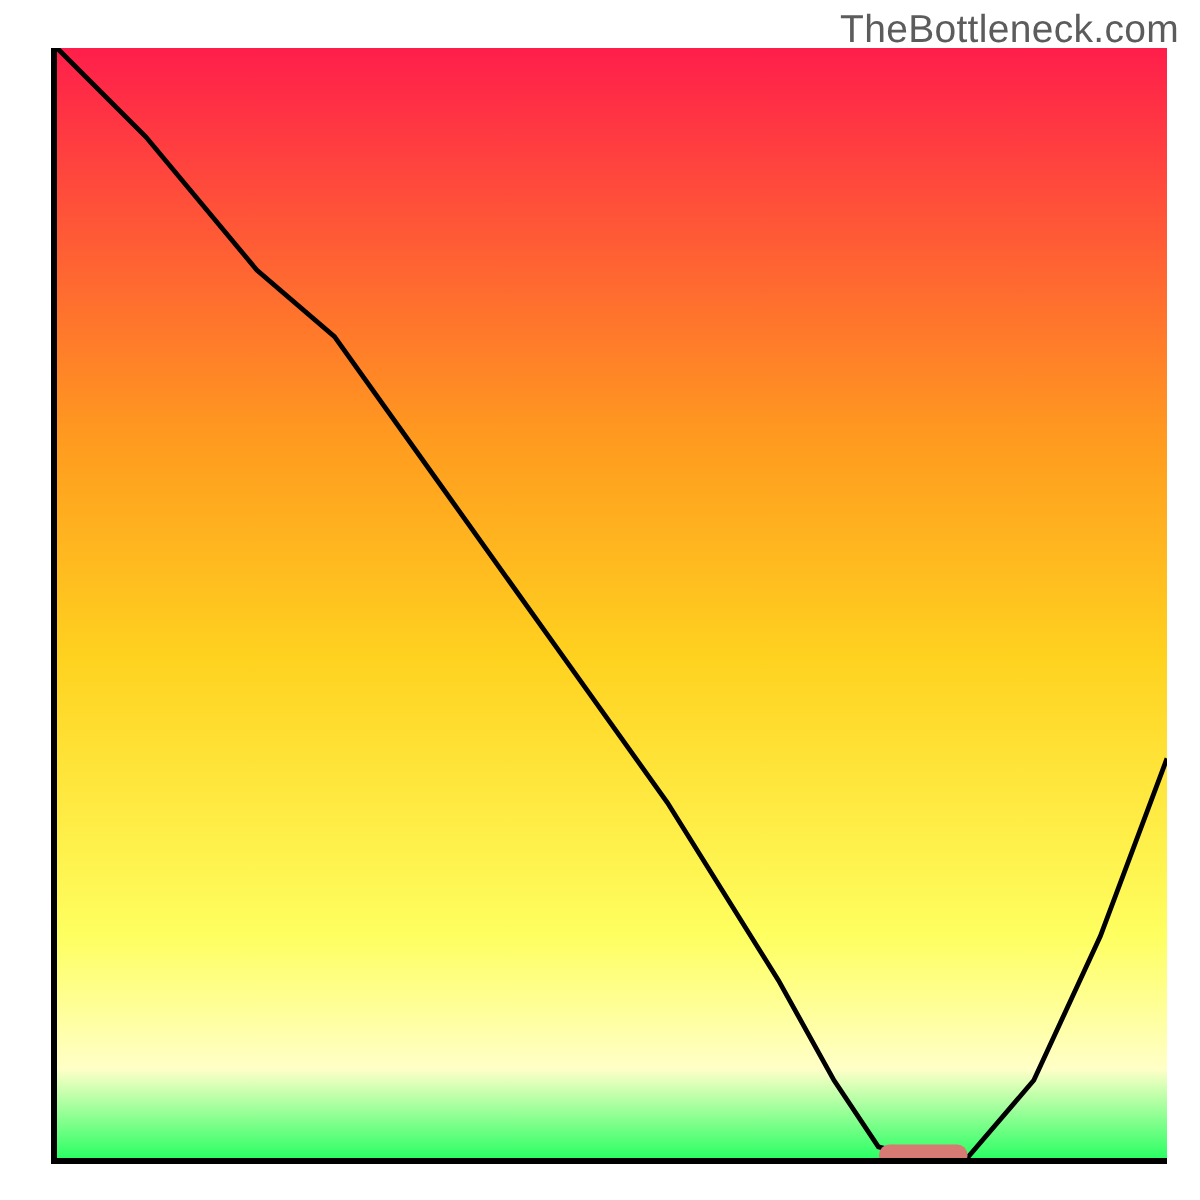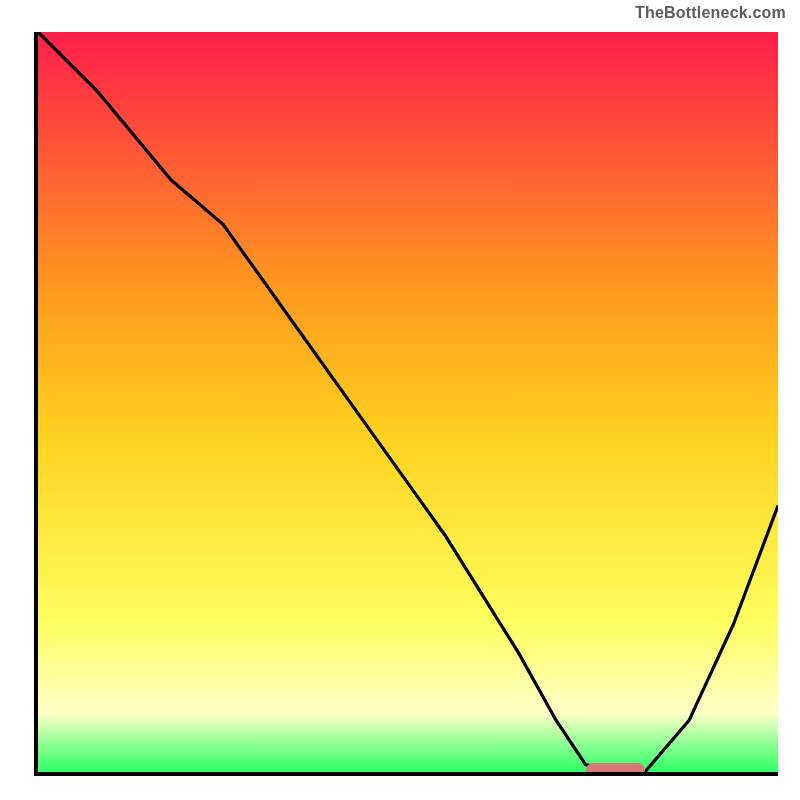--- a/index.html
+++ b/index.html
@@ -12,22 +12,22 @@
   }
   .wrap {
     position: relative;
     width: 800px;
     height: 800px;
   }
   .watermark {
     position: absolute;
     top: 4px;
     right: 14px;
-    font-size: 16px;
-    font-weight: bold;
+    font-size: 26px;
+    font-weight: normal;
     color: #5c5c5c;
     letter-spacing: 0.2px;
   }
   .axes {
     position: absolute;
     left: 34px;
     top: 32px;
     width: 744px;
     height: 744px;
     border-left: 4px solid #000;

